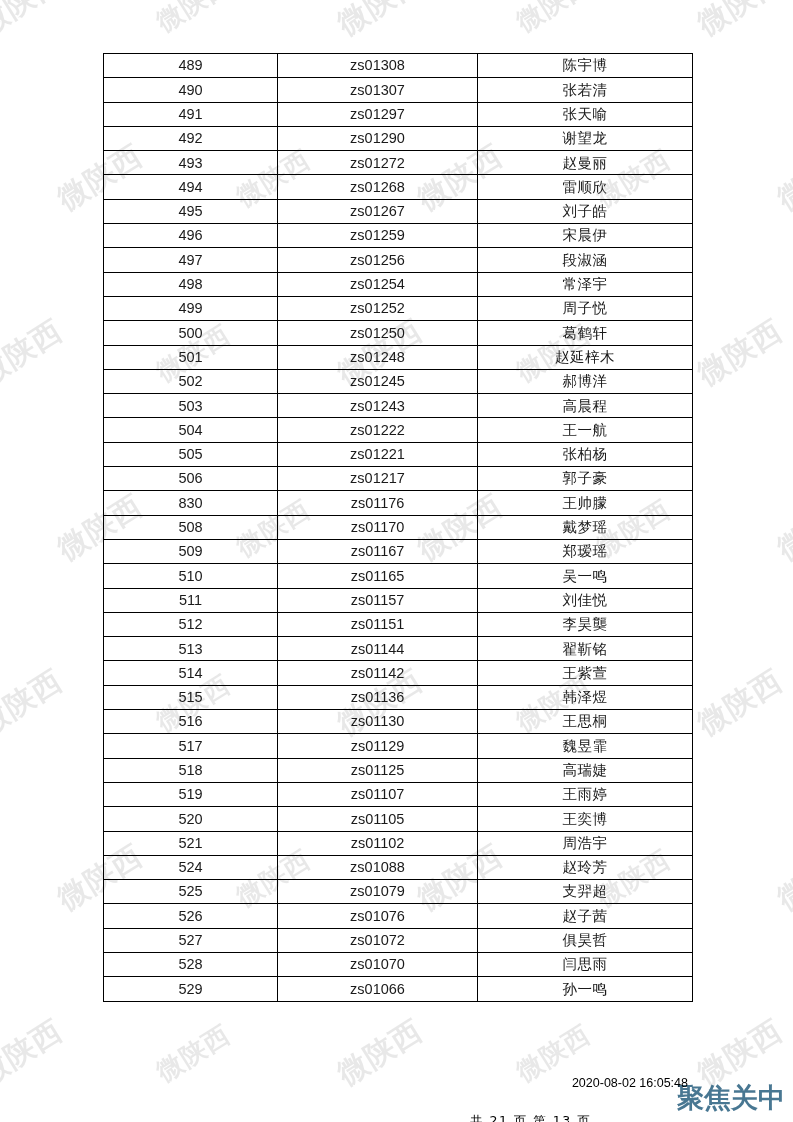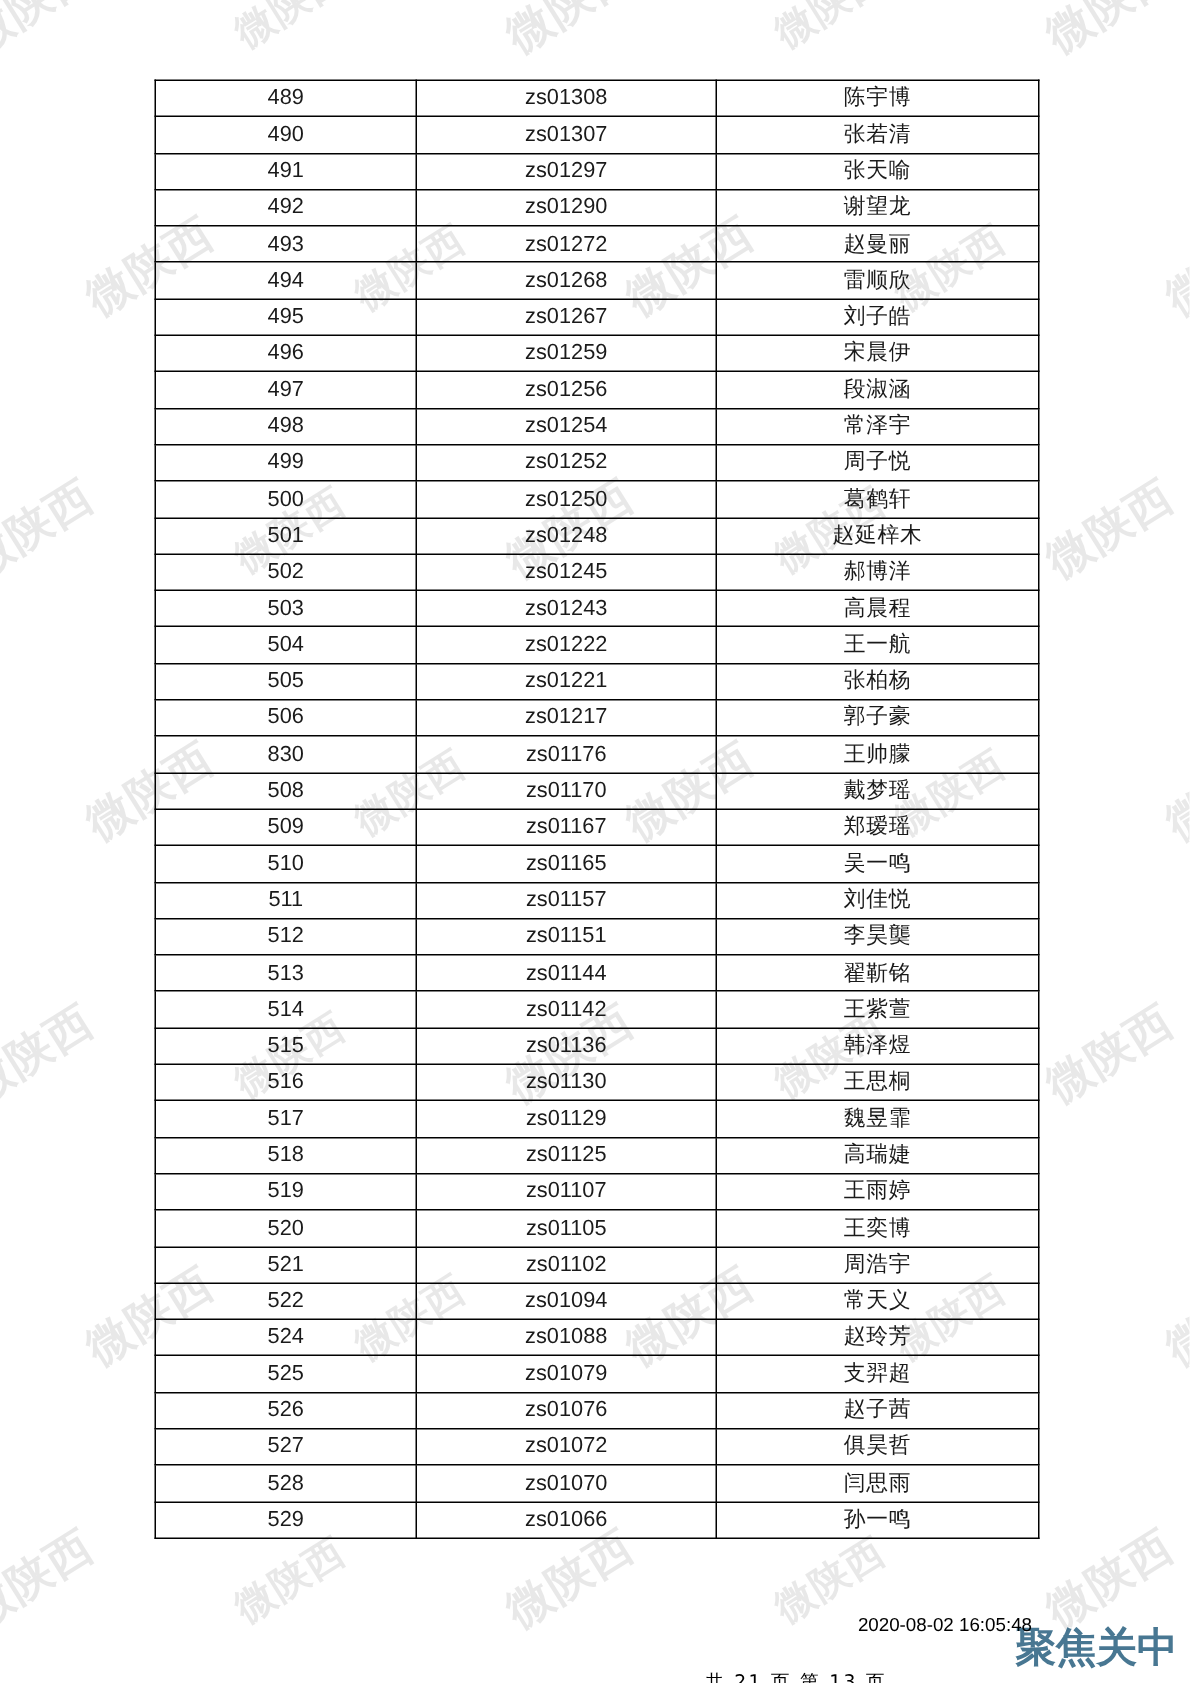--- a/index.html
+++ b/index.html
@@ -333,25 +333,20 @@
             <td class="cell-seq">520</td>
             <td class="cell-id">zs01105</td>
             <td class="cell-name">王奕博</td>
           </tr>
           <tr>
             <td class="cell-seq">521</td>
             <td class="cell-id">zs01102</td>
             <td class="cell-name">周浩宇</td>
           </tr>
           <tr>
-            <td class="cell-seq">522</td>
-            <td class="cell-id">zs01094</td>
-            <td class="cell-name">常天义</td>
-          </tr>
-          <tr>
             <td class="cell-seq">524</td>
             <td class="cell-id">zs01088</td>
             <td class="cell-name">赵玲芳</td>
           </tr>
           <tr>
             <td class="cell-seq">525</td>
             <td class="cell-id">zs01079</td>
             <td class="cell-name">支羿超</td>
           </tr>
           <tr>

